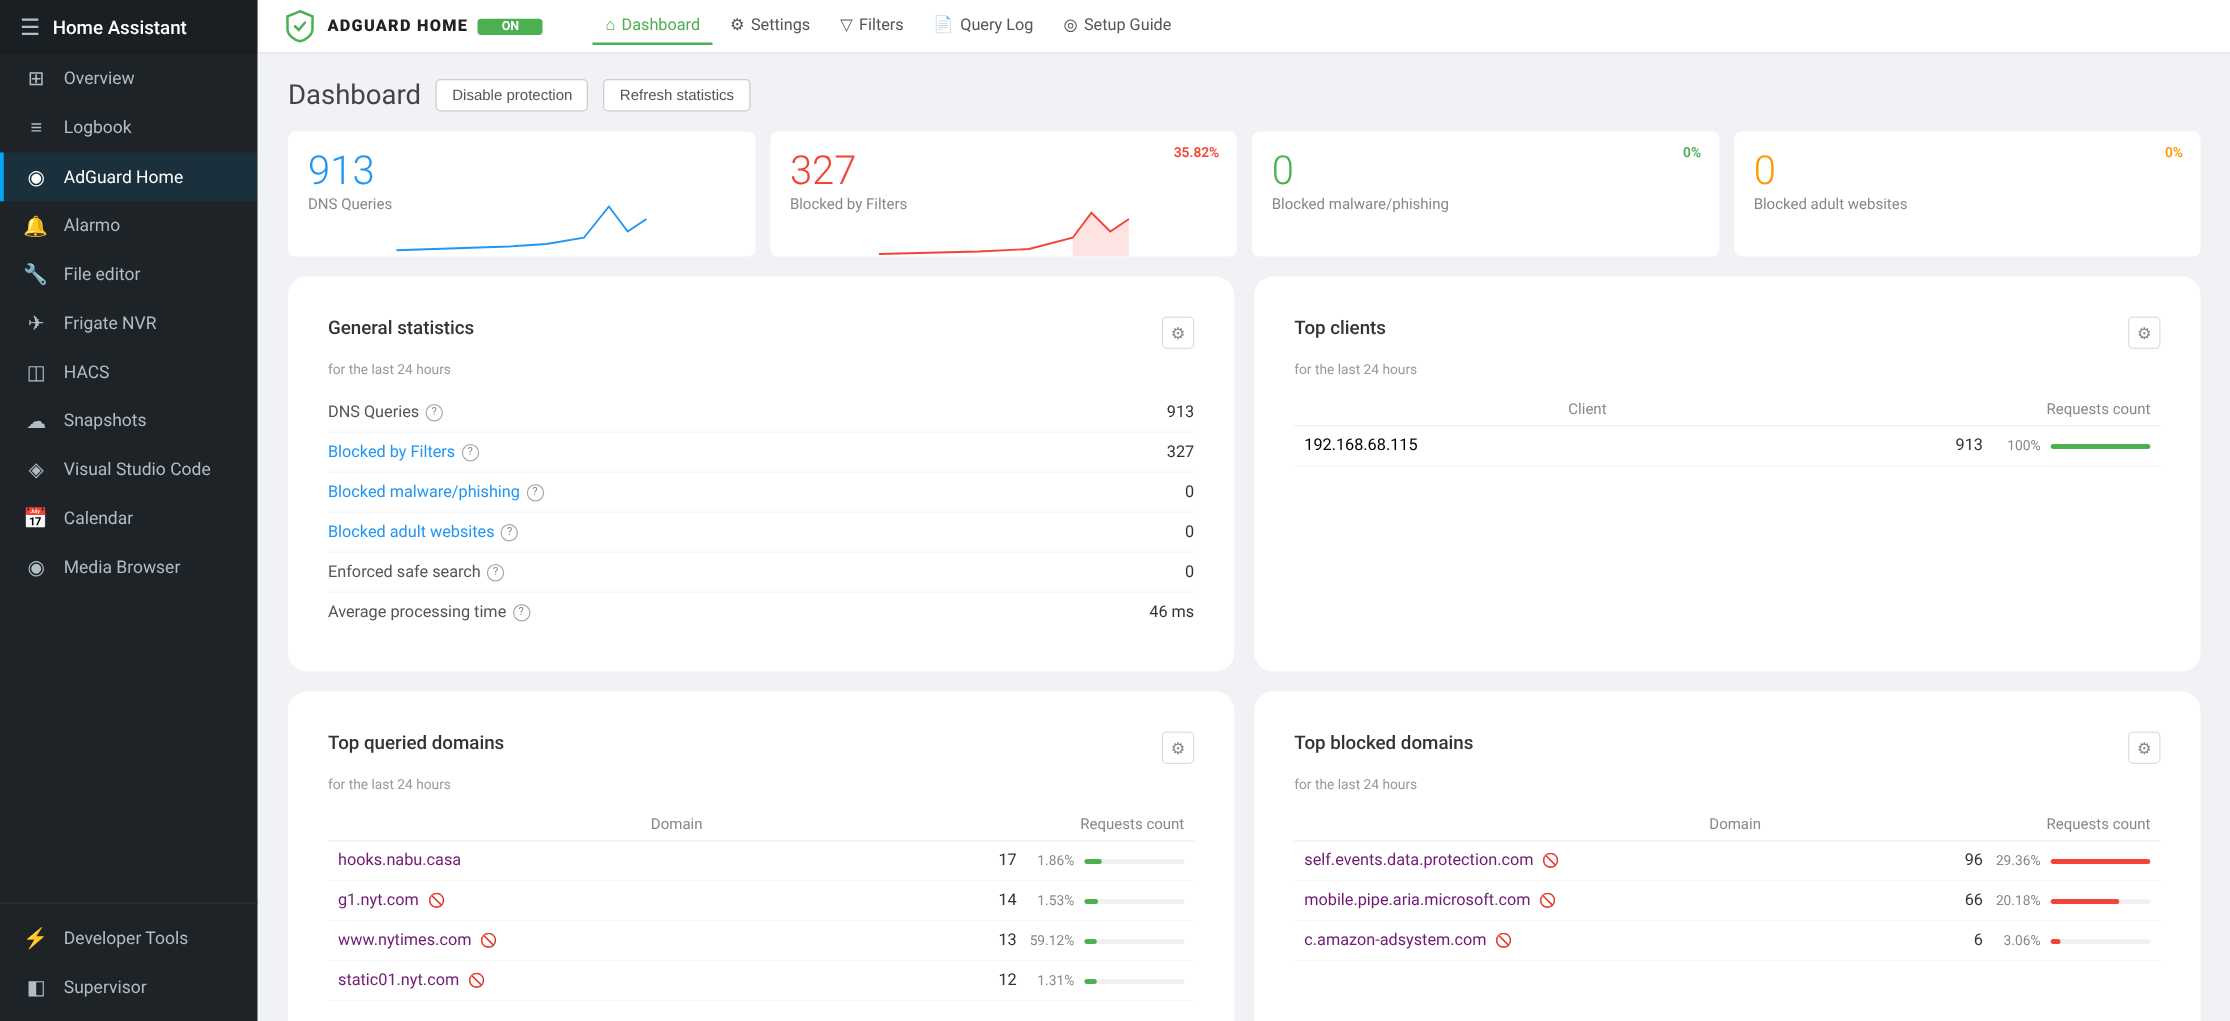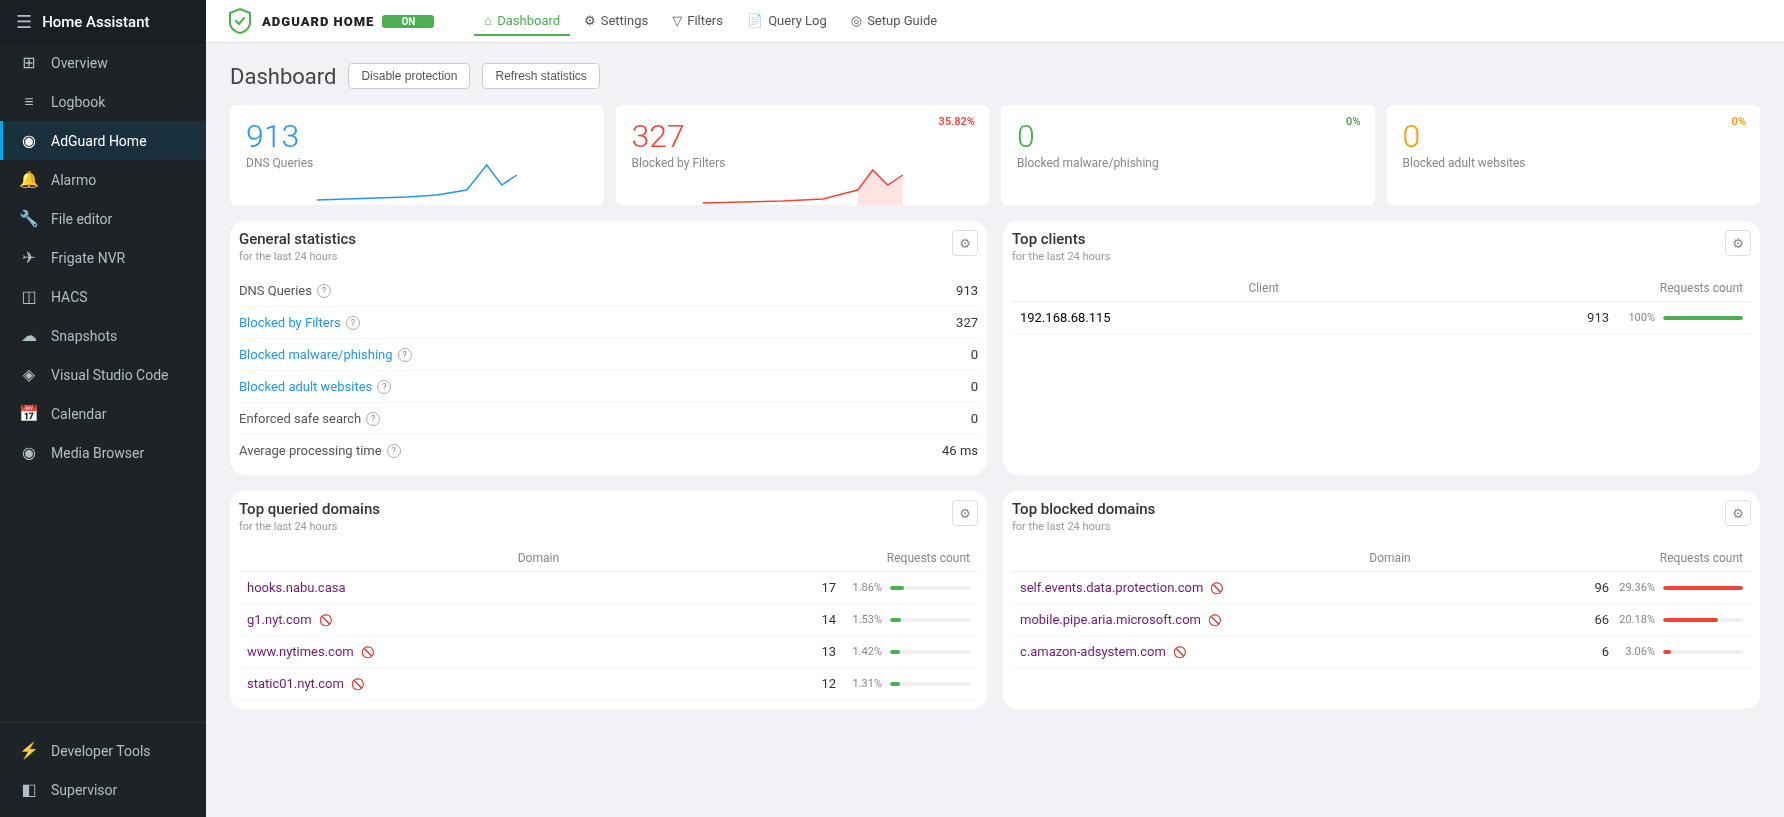--- a/index.html
+++ b/index.html
@@ -98,24 +98,24 @@
     .stat-red .percent-badge { color: #f44336; }
     .stat-green .big-num { color: #4caf50; }
     .stat-green .percent-badge { color: #4caf50; }
     .stat-yellow .big-num { color: #ff9800; }
     .stat-yellow .percent-badge { color: #ff9800; }
 
     
     .two-col { display: grid; grid-template-columns: 1fr 1fr; gap: 16px; margin-bottom: 16px; }
 
     
-    .panel { background: #fff; border-radius: 15px; padding: 9px; }
+    .panel { background: #fff; border-radius: 15px; padding: 32px; }
     .panel-header { display: flex; justify-content: space-between; align-items: flex-start; margin-bottom: 12px; }
     .panel-title { font-size: 15px; color: #333; font-weight: 500; }
-    .panel-subtitle { font-size: 11px; color: #999; margin-top: 2px; }
+    .panel-subtitle { font-size: 11px; color: #999; margin-top: 18px; }
     .panel-gear { background: none; border: 1px solid #ddd; border-radius: 4px; width: 26px; height: 26px; display: flex; align-items: center; justify-content: center; cursor: pointer; color: #888; font-size: 13px; }
 
     
     .stats-table { width: 100%; }
     .stats-row { display: flex; justify-content: space-between; align-items: center; padding: 8px 0; border-bottom: 1px solid #f5f5f5; font-size: 13px; }
     .stats-row:last-child { border-bottom: none; }
     .stats-label { color: #555; display: flex; align-items: center; gap: 5px; }
     .stats-label.link { color: #2196f3; }
     .stats-value { color: #333; font-weight: 400; }
     .help-icon { width: 14px; height: 14px; border-radius: 50%; border: 1px solid #aaa; display: inline-flex; align-items: center; justify-content: center; font-size: 9px; color: #888; cursor: help; }
@@ -426,21 +426,21 @@
     </td>
   </tr>
               <tr>
     <td>
       <a class="domain-link">www.nytimes.com</a>
       <span class="domain-icon">🚫</span>
     </td>
     <td>
       <div class="req-count-cell">
         <span class="req-num">13</span>
-        <span class="req-pct">1.42%</span>
+        <span class="req-pct">59.12%</span>
         <div class="progress-bar-wrap">
           <div class="progress-bar bar-green" style="width:13%"></div>
         </div>
       </div>
     </td>
   </tr>
               <tr>
     <td>
       <a class="domain-link">static01.nyt.com</a>
       <span class="domain-icon">🚫</span>

